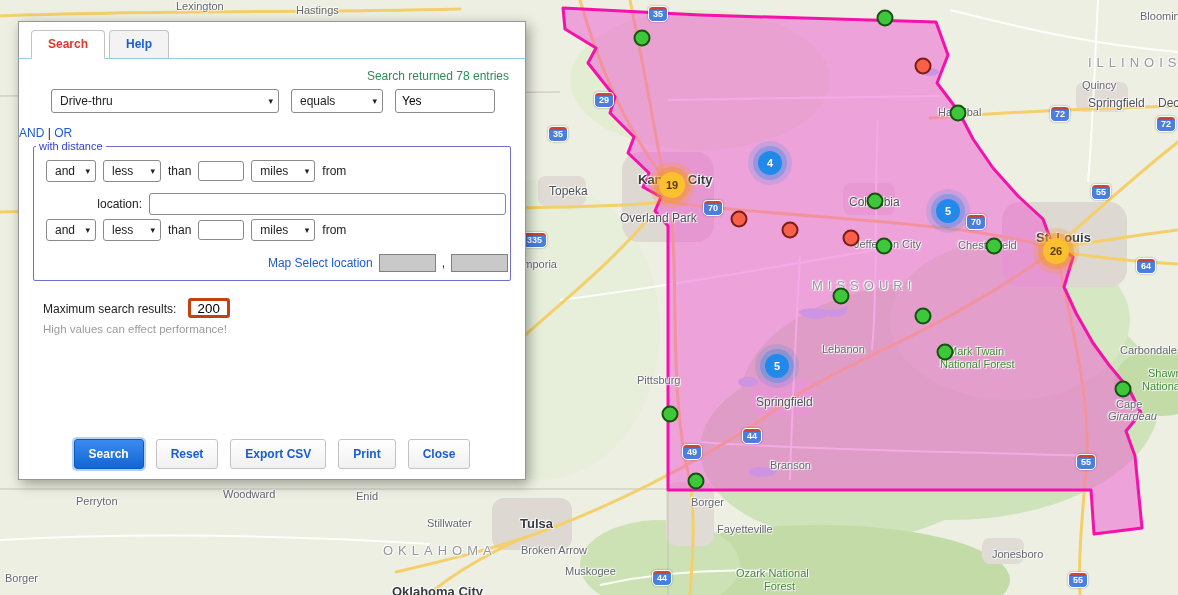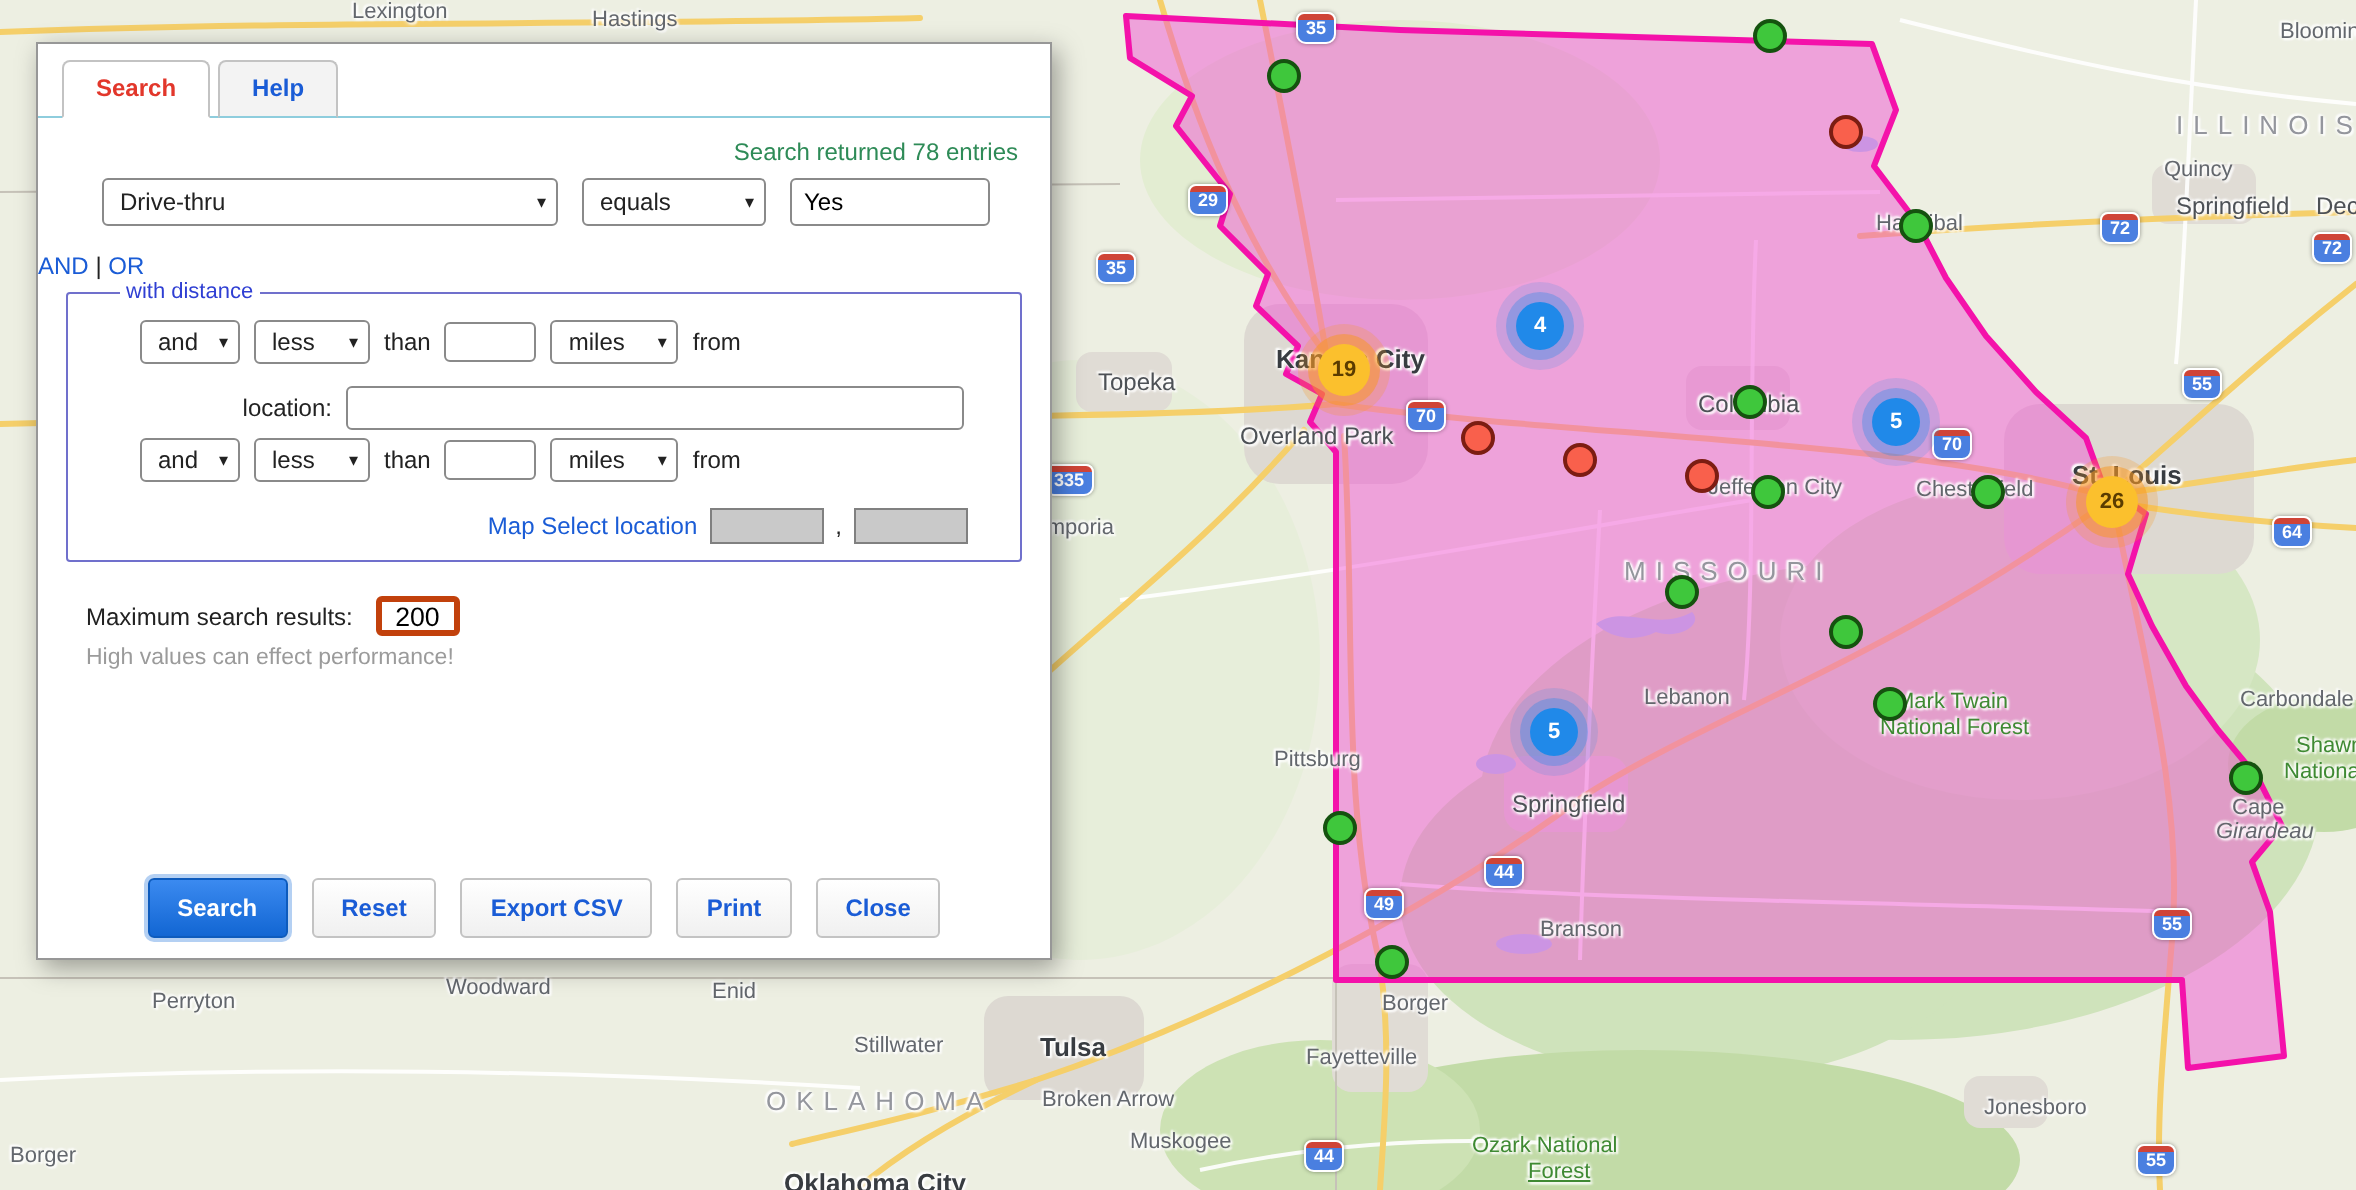--- a/index.html
+++ b/index.html
@@ -51,21 +51,21 @@
   .summary{text-align:right;margin:10px 16px 4px;color:var(--summary_green);}
   .filter-row{display:flex;gap:12px;margin:6px 14px 0 32px;align-items:center}
   .sel{border:1px solid #8a8a8a;border-radius:3px;background:#fff;height:24px;display:flex;
     align-items:center;padding:0 5px 0 8px;justify-content:space-between;cursor:pointer}
   .sel .arr{font-size:9px;margin-left:6px;color:#222}
   .sel-field{width:228px}
   .sel-op{width:92px}
   .val-input{width:100px;height:24px;border:1px solid #8a8a8a;border-radius:3px;padding:0 6px;font-size:12px}
   .andor{text-align:left;margin:13px 0 0}
   a.link{color:var(--link_blue);text-decoration:none;cursor:pointer}
-  .dist{margin:0 14px;border:1px solid #7070cc;border-radius:2px;padding:4px 24px 8px}
+  .dist{margin:0 14px;border:1px solid #7070cc;border-radius:2px;padding:4px 0 8px}
   .dist legend{color:#2f3fd3;font-size:11px;padding:0 3px;margin-left:2px}
   .drow{display:flex;align-items:center;gap:7px;margin:4px 0 0 12px}
   .s-and{width:50px;height:22px}
   .s-less{width:58px;height:22px}
   .s-miles{width:64px;height:22px}
   .dist-input{width:46px;height:20px;border:1px solid #8a8a8a;border-radius:3px}
   .drow.loc{margin:11px 0 0 0}
   .loclabel{width:108px;text-align:right}
   .loc-input{flex:1;height:22px;border:1px solid #8a8a8a;border-radius:3px;margin-right:4px}
   .drow.mapsel{justify-content:flex-end;margin:13px 2px 0 0;gap:6px}
@@ -156,33 +156,33 @@
       <div class="mlabel k-town" style="left: 958px; top: 239px;">Chesterfield</div>
       <div class="mlabel k-metro" style="left: 1036px; top: 230px;">St. Louis</div>
       <div class="mlabel k-state" style="left: 812px; top: 278px;">MISSOURI</div>
       <div class="mlabel k-town" style="left: 822px; top: 343px;">Lebanon</div>
       <div class="mlabel k-city" style="left: 756px; top: 395px;">Springfield</div>
       <div class="mlabel k-park" style="left: 948px; top: 345px;">Mark Twain</div>
       <div class="mlabel k-park" style="left: 940px; top: 358px;">National Forest</div>
       <div class="mlabel k-town" style="left: 637px; top: 374px;">Pittsburg</div>
       <div class="mlabel k-town" style="left: 770px; top: 459px;">Branson</div>
       <div class="mlabel k-town" style="left: 691px; top: 496px;">Borger</div>
-      <div class="mlabel k-town" style="left: 653px; top: 523px;">Fayetteville</div>
+      <div class="mlabel k-town" style="left: 717px; top: 523px;">Fayetteville</div>
       <div class="mlabel k-metro" style="left: 520px; top: 516px;">Tulsa</div>
       <div class="mlabel k-town" style="left: 521px; top: 544px;">Broken Arrow</div>
       <div class="mlabel k-town" style="left: 565px; top: 565px;">Muskogee</div>
       <div class="mlabel k-town" style="left: 427px; top: 517px;">Stillwater</div>
       <div class="mlabel k-state" style="left: 383px; top: 543px;">OKLAHOMA</div>
       <div class="mlabel k-town" style="left: 356px; top: 490px;">Enid</div>
       <div class="mlabel k-town" style="left: 223px; top: 488px;">Woodward</div>
       <div class="mlabel k-town" style="left: 76px; top: 495px;">Perryton</div>
       <div class="mlabel k-town" style="left: 5px; top: 572px;">Borger</div>
       <div class="mlabel k-metro" style="left: 392px; top: 584px;">Oklahoma City</div>
       <div class="mlabel k-park" style="left: 736px; top: 567px;">Ozark National</div>
-      <div class="mlabel k-park" style="left: 764px; top: 580px; text-decoration: underline;">Forest</div>
+      <div class="mlabel k-park" style="left: 764px; top: 580px;">Forest</div>
       <div class="mlabel k-town" style="left: 992px; top: 548px;">Jonesboro</div>
       <div class="mlabel k-town" style="left: 1082px; top: 79px;">Quincy</div>
       <div class="mlabel k-town" style="left: 938px; top: 106px;">Hannibal</div>
       <div class="mlabel k-state" style="left: 1088px; top: 55px;">ILLINOIS</div>
       <div class="mlabel k-city" style="left: 1088px; top: 96px;">Springfield</div>
       <div class="mlabel k-city" style="left: 1158px; top: 96px;">Decatur</div>
       <div class="mlabel k-town" style="left: 1140px; top: 10px;">Bloomington</div>
       <div class="mlabel k-town" style="left: 1120px; top: 344px;">Carbondale</div>
       <div class="mlabel k-park" style="left: 1148px; top: 367px;">Shawnee</div>
       <div class="mlabel k-park" style="left: 1142px; top: 380px;">National Forest</div>

